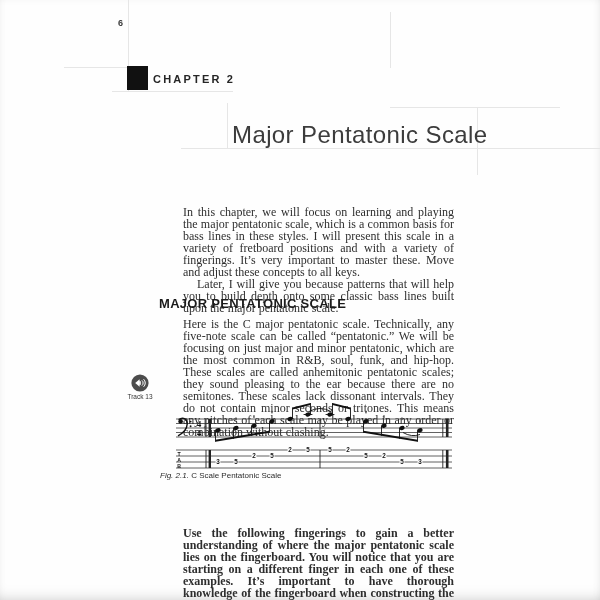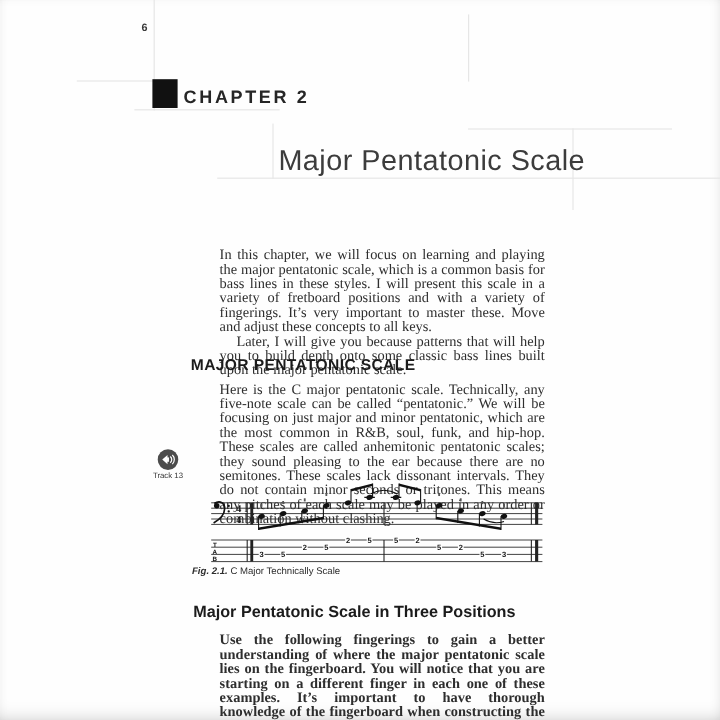--- a/index.html
+++ b/index.html
@@ -18,41 +18,41 @@
   #vl-b{left:390px;top:12px;height:56px;}
   #vl-c{left:227px;top:103px;height:46px;}
   #vl-d{left:477px;top:107px;height:68px;}
   #hl-a{left:64px;top:67px;width:64px;}
   #hl-b{left:112px;top:91px;width:121px;}
   #hl-c{left:390px;top:107px;width:170px;}
   #hl-d{left:181px;top:148px;width:419px;}
 
   .page-number{position:absolute;left:118px;top:18px;font-size:9px;font-weight:bold;color:#3a3a3a;}
   .chapter-block{position:absolute;left:127px;top:66px;width:21px;height:24px;background:#111;}
-  .chapter-label{position:absolute;left:153px;top:73px;font-size:15px;font-weight:bold;letter-spacing:2.2px;color:#262626;}
+  .chapter-label{position:absolute;left:153px;top:73px;font-size:11px;font-weight:bold;letter-spacing:2.2px;color:#262626;}
   .page-title{position:absolute;left:232px;top:121px;font-size:24px;font-weight:300;letter-spacing:.4px;color:#3c3c3c;}
 
   .body-copy{position:absolute;left:183px;width:271px;font-family:"Liberation Serif",serif;
     font-size:12px;line-height:12px;text-align:justify;color:#2e2e2e;}
   .body-copy p{margin:0;}
   .body-copy p.indent{text-indent:14px;}
   #intro-copy{top:206px;}
   #scale-copy{top:318px;}
   #positions-copy{top:527px;font-weight:bold;}
 
   .h2-caps{position:absolute;left:159px;top:296px;font-size:13px;font-weight:bold;letter-spacing:.3px;color:#1b1b1b;}
   .h2-title{position:absolute;left:161px;top:502px;font-size:13.5px;font-weight:bold;color:#1b1b1b;}
   .em{}
 
   .audio-btn{position:absolute;left:131px;top:374px;width:18px;height:18px;}
   .track-label{position:absolute;left:118px;top:393px;width:44px;text-align:center;font-size:6.5px;color:#333;}
 
   #notation{position:absolute;left:170px;top:402px;width:290px;height:72px;}
   .fig-caption{position:absolute;left:160px;top:471px;font-size:8px;color:#2c2c2c;}
-  .fig-caption .lbl{font-weight:bold;font-style:italic;}
+  .fig-caption .lbl{font-weight:normal;font-style:italic;}
 </style>
 </head>
 <body>
 
 <div id="page">
 
   <div class="vl" id="vl-a"></div>
   <div class="vl" id="vl-b"></div>
   <div class="vl" id="vl-c"></div>
   <div class="vl" id="vl-d"></div>
@@ -179,22 +179,21 @@
       <text x="214" y="56.2" text-anchor="middle" font-size="6.3" font-weight="bold" font-family="&quot;Liberation Sans&quot;,sans-serif" fill="#151515">2</text>
       <rect x="229.6" y="56.6" width="4.8" height="6.8" fill="#fefefe"></rect>
       <text x="232" y="62.2" text-anchor="middle" font-size="6.3" font-weight="bold" font-family="&quot;Liberation Sans&quot;,sans-serif" fill="#151515">5</text>
       <rect x="247.6" y="56.6" width="4.8" height="6.8" fill="#fefefe"></rect>
       <text x="250" y="62.2" text-anchor="middle" font-size="6.3" font-weight="bold" font-family="&quot;Liberation Sans&quot;,sans-serif" fill="#151515">3</text>
       <path d="M139,9.5 Q150,3.5 161,9.5" fill="none" stroke="#111" stroke-width="0.9"></path>
       <path d="M233,30.5 Q241.5,35.5 250,32.5" fill="none" stroke="#111" stroke-width="0.9"></path>
     </svg>
 
   <div class="fig-caption">
-    <span class="lbl">Fig. 2.1.</span><span> C Major Technically Scale</span>
+    <span class="lbl">Fig. 2.1.</span><span> C Scale Pentatonic Scale</span>
   </div>
 
-  <div class="h2-title">Major Pentatonic Scale in Three Positions</div>
 
   <div class="body-copy" id="positions-copy">
     <p>Use the following fingerings to gain a better understanding of where the major pentatonic scale lies on the fingerboard. You will notice that you are starting on a different finger in each one of these examples. It’s important to have thorough knowledge of the fingerboard when constructing the bass lines.</p>
   </div>
 
 </div>
 
 </body></html>

